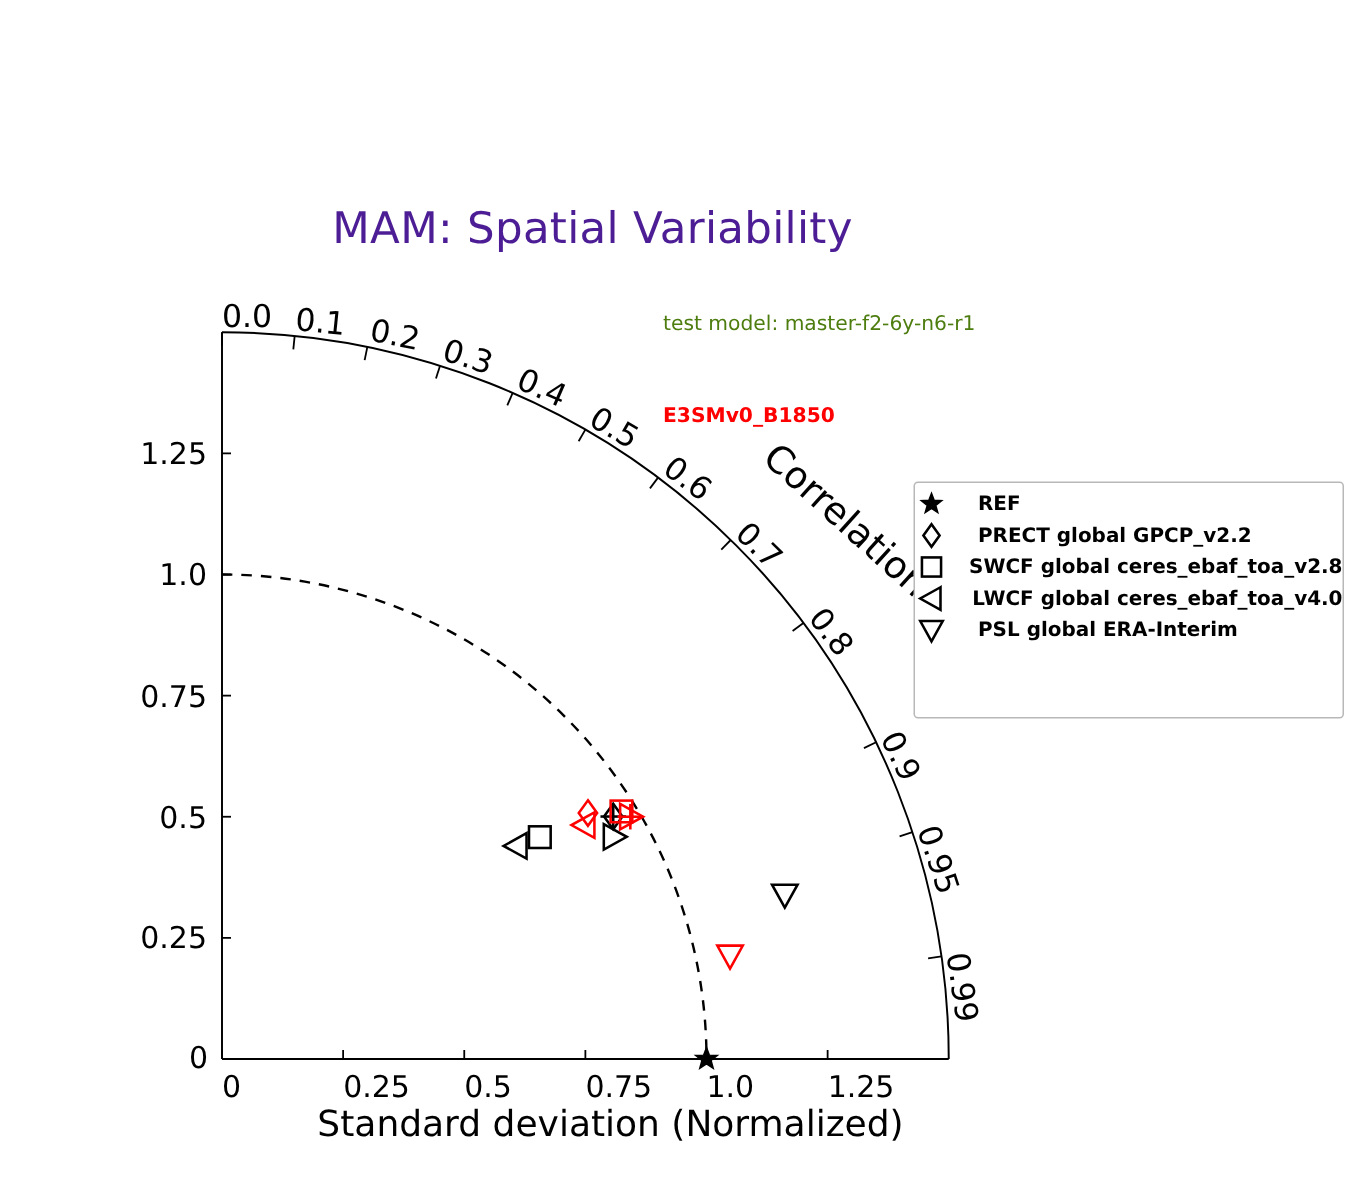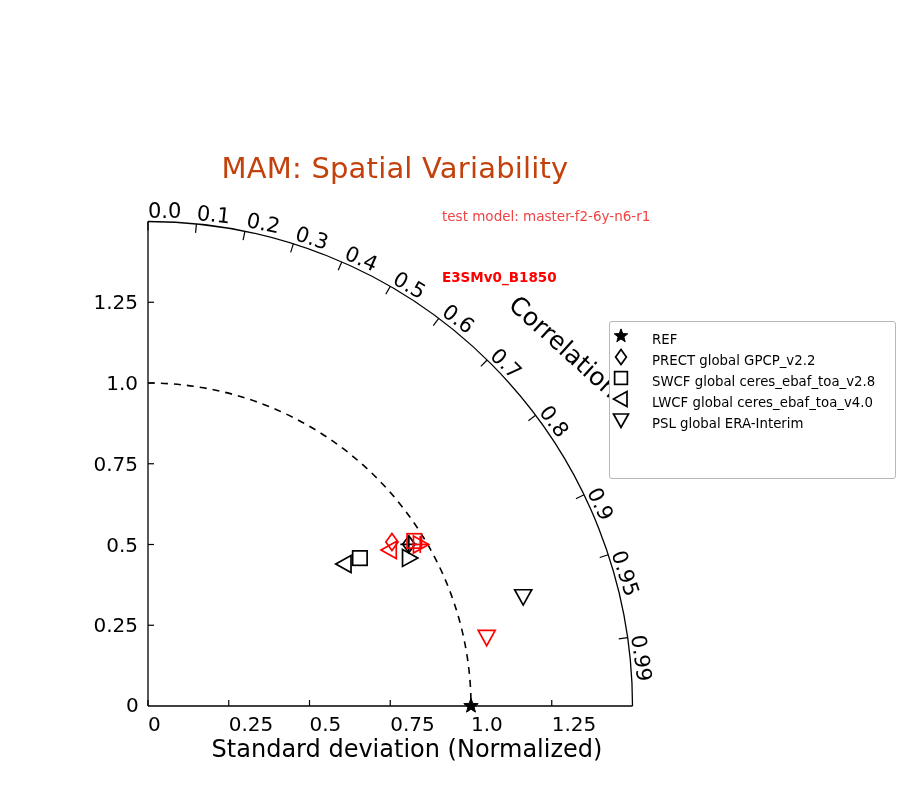--- a/index.html
+++ b/index.html
@@ -1,26 +1,26 @@
 <!DOCTYPE html>
 <html><head>
 <meta charset="utf-8">
 <style>
   html,body{margin:0;padding:0;}
   body{width:900px;height:800px;background:#ffffff;
        font-family:"DejaVu Sans","Liberation Sans",sans-serif;overflow:hidden;}
   #root{position:relative;width:900px;height:800px;}
   svg{position:absolute;left:0;top:0;}
   .ttl{position:absolute;left:0;top:135px;width:790px;text-align:center;
-       font-size:29px;color:#c2410c;letter-spacing:.2px;margin-top:16px;}
-  .ann{position:absolute;font-size:13.5px;color:#ef4444;white-space:nowrap;}
+       font-size:29px;color:#4c1d95;letter-spacing:.2px;}
+  .ann{position:absolute;font-size:13.5px;color:#4d7c0f;white-space:nowrap;}
   .ann.red{color:#ff0000;font-weight:bold;margin-top:36px;}
   .lgbox{position:absolute;left:609px;top:321px;width:287px;height:158px;
          background:#fff;border:1px solid #b8b8b8;border-radius:3px;box-sizing:border-box;}
-  .lgrow{position:relative;height:21px;display:flex;align-items:flex-end;}
+  .lgrow{position:relative;height:21px;display:flex;align-items:center;font-weight:bold;}
   .lgsym{width:42px;display:flex;justify-content:center;align-items:center;}
   .lgtxt{font-size:13.3px;color:#000;white-space:nowrap;}
   .axlab{position:absolute;font-size:20px;color:#000;}
   .xttl{position:absolute;left:12px;top:735px;width:790px;text-align:center;font-size:24px;color:#000;}
   .corrlab{position:absolute;font-size:21px;color:#000;transform-origin:left center;white-space:nowrap;}
   .corrttl{position:absolute;font-size:25px;color:#000;transform-origin:left center;white-space:nowrap;}
 </style>
 </head>
 <body>
 

